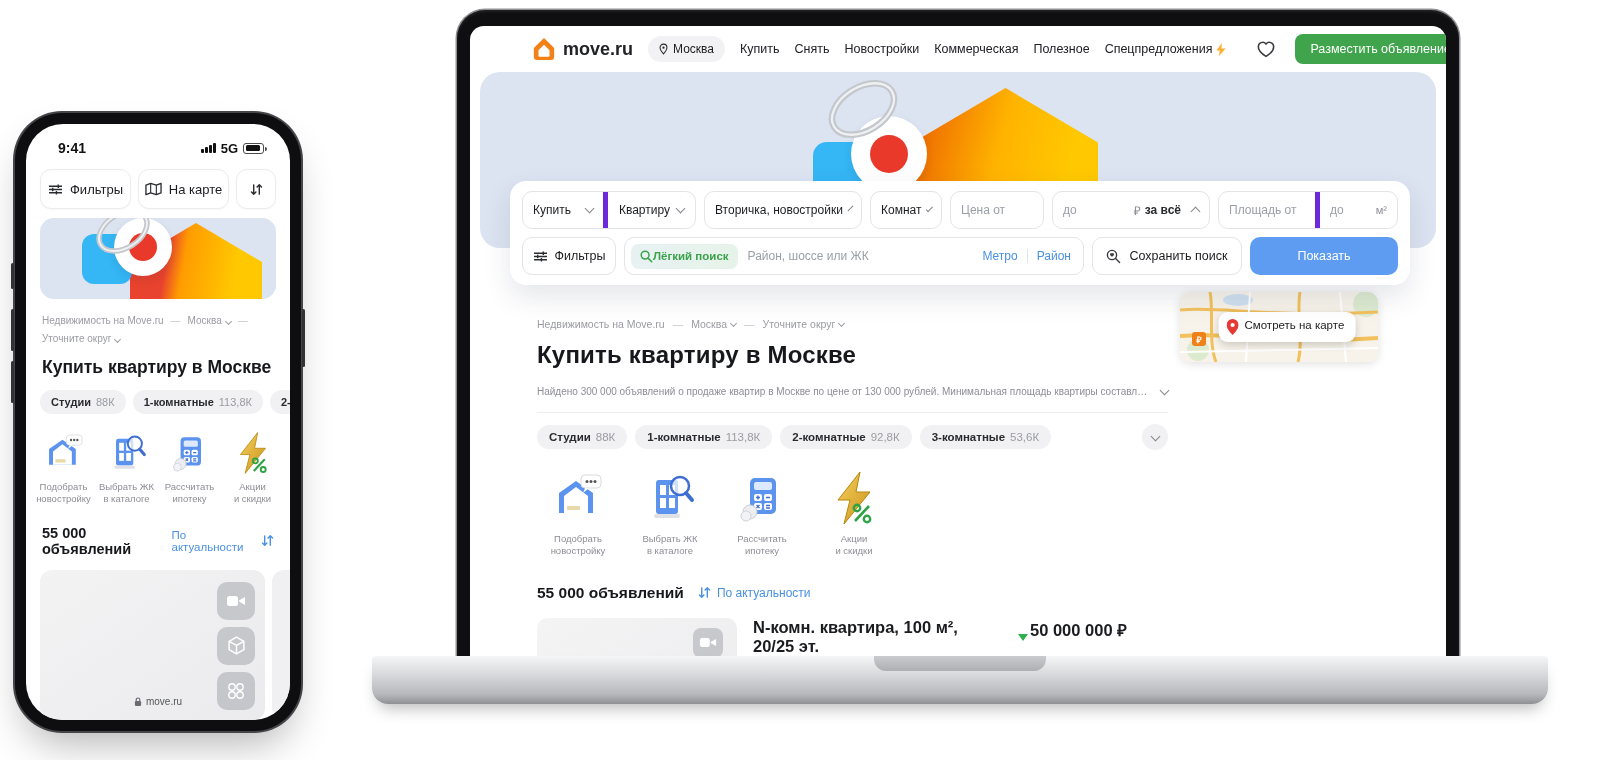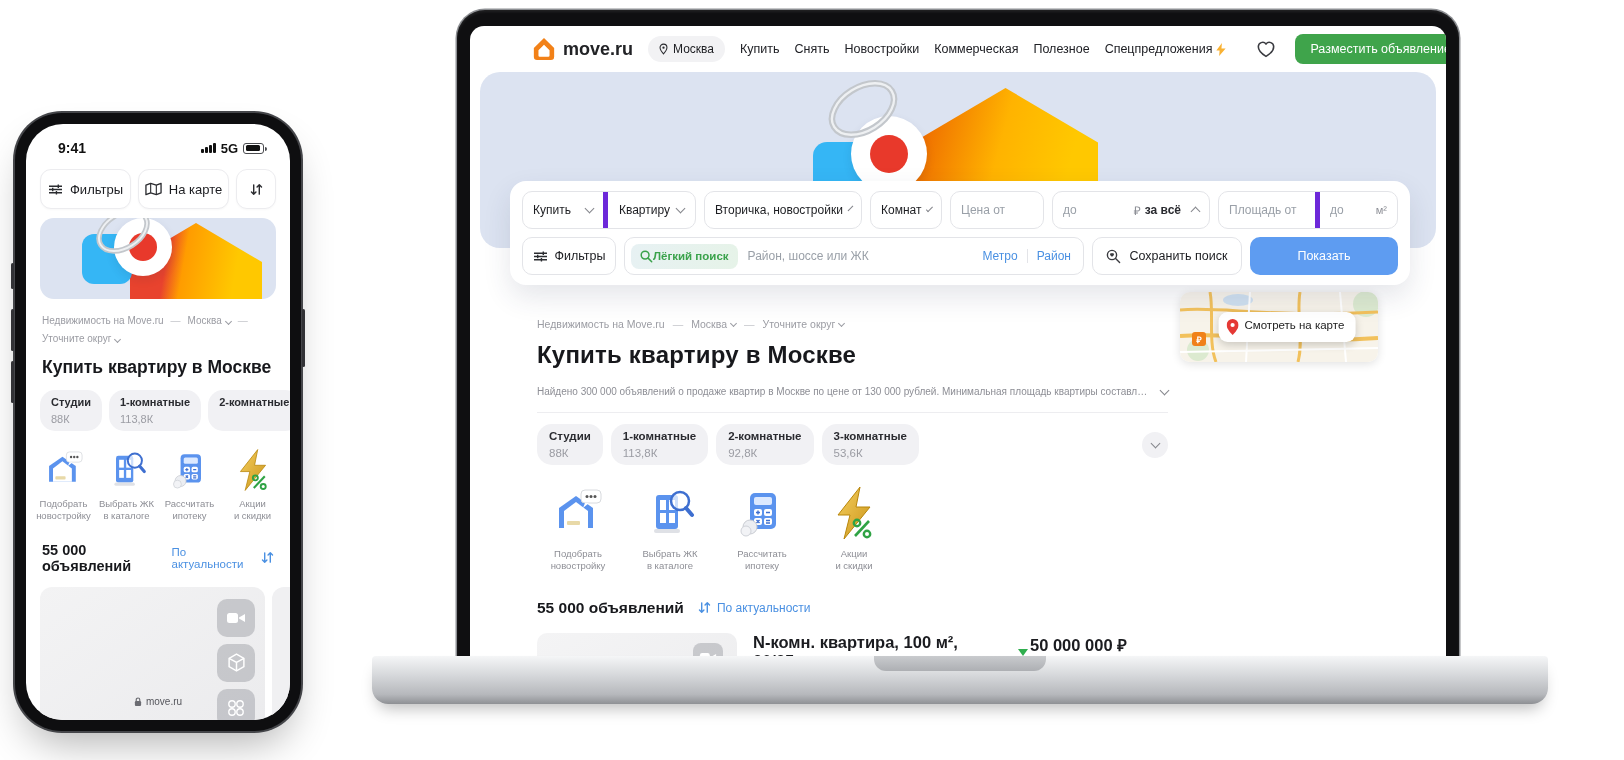--- a/index.html
+++ b/index.html
@@ -66,21 +66,21 @@
 
   .bc { display:flex; align-items:center; gap:8px; font-size:10.5px; color:#9b9ca3; }
   .bc a { display:flex; align-items:center; }
   .bc-sep { color:#c4c5ca; }
   .d-h1 { font-size:24px; font-weight:bold; color:#17181c; margin:11px 0 13px; letter-spacing:0.2px; }
   .desc-row { display:flex; align-items:center; gap:10px; }
   .desc { flex:1; min-width:0; font-size:10px; color:#8d8e95; white-space:nowrap; overflow:hidden; text-overflow:ellipsis; }
   .hr { border-top:1px solid #ededf0; margin:12px 0 11px; }
 
   .chips { display:flex; gap:8px; align-items:center; }
-  .chip { background:#f1f1f4; border-radius:15px; padding:6px 12px; font-size:11.5px; display:flex; gap:5px; white-space:nowrap; flex-shrink:0;flex-direction:column; }
+  .chip { background:#f1f1f4; border-radius:15px; padding:6px 12px; font-size:11.5px; display:flex; gap:5px; white-space:nowrap; flex-shrink:0; }
   .chip-l { font-weight:bold; color:#2a2b30; }
   .chip-c { color:#9b9ca3; }
   .chips-more { margin-left:auto; width:26px; height:26px; border-radius:50%; background:#f1f1f4; display:flex; align-items:center; justify-content:center; flex-shrink:0; }
   .chips-more .chev { margin:0 0 2px 0; }
 
   .quick { display:flex; gap:10px; margin-top:20px; }
   .q-item { width:82px; display:flex; flex-direction:column; align-items:center; gap:7px; }
   .q-label { font-size:9.5px; color:#8d8e95; text-align:center; line-height:1.3; }
 
   .results { display:flex; align-items:center; gap:14px; margin-top:26px; }

